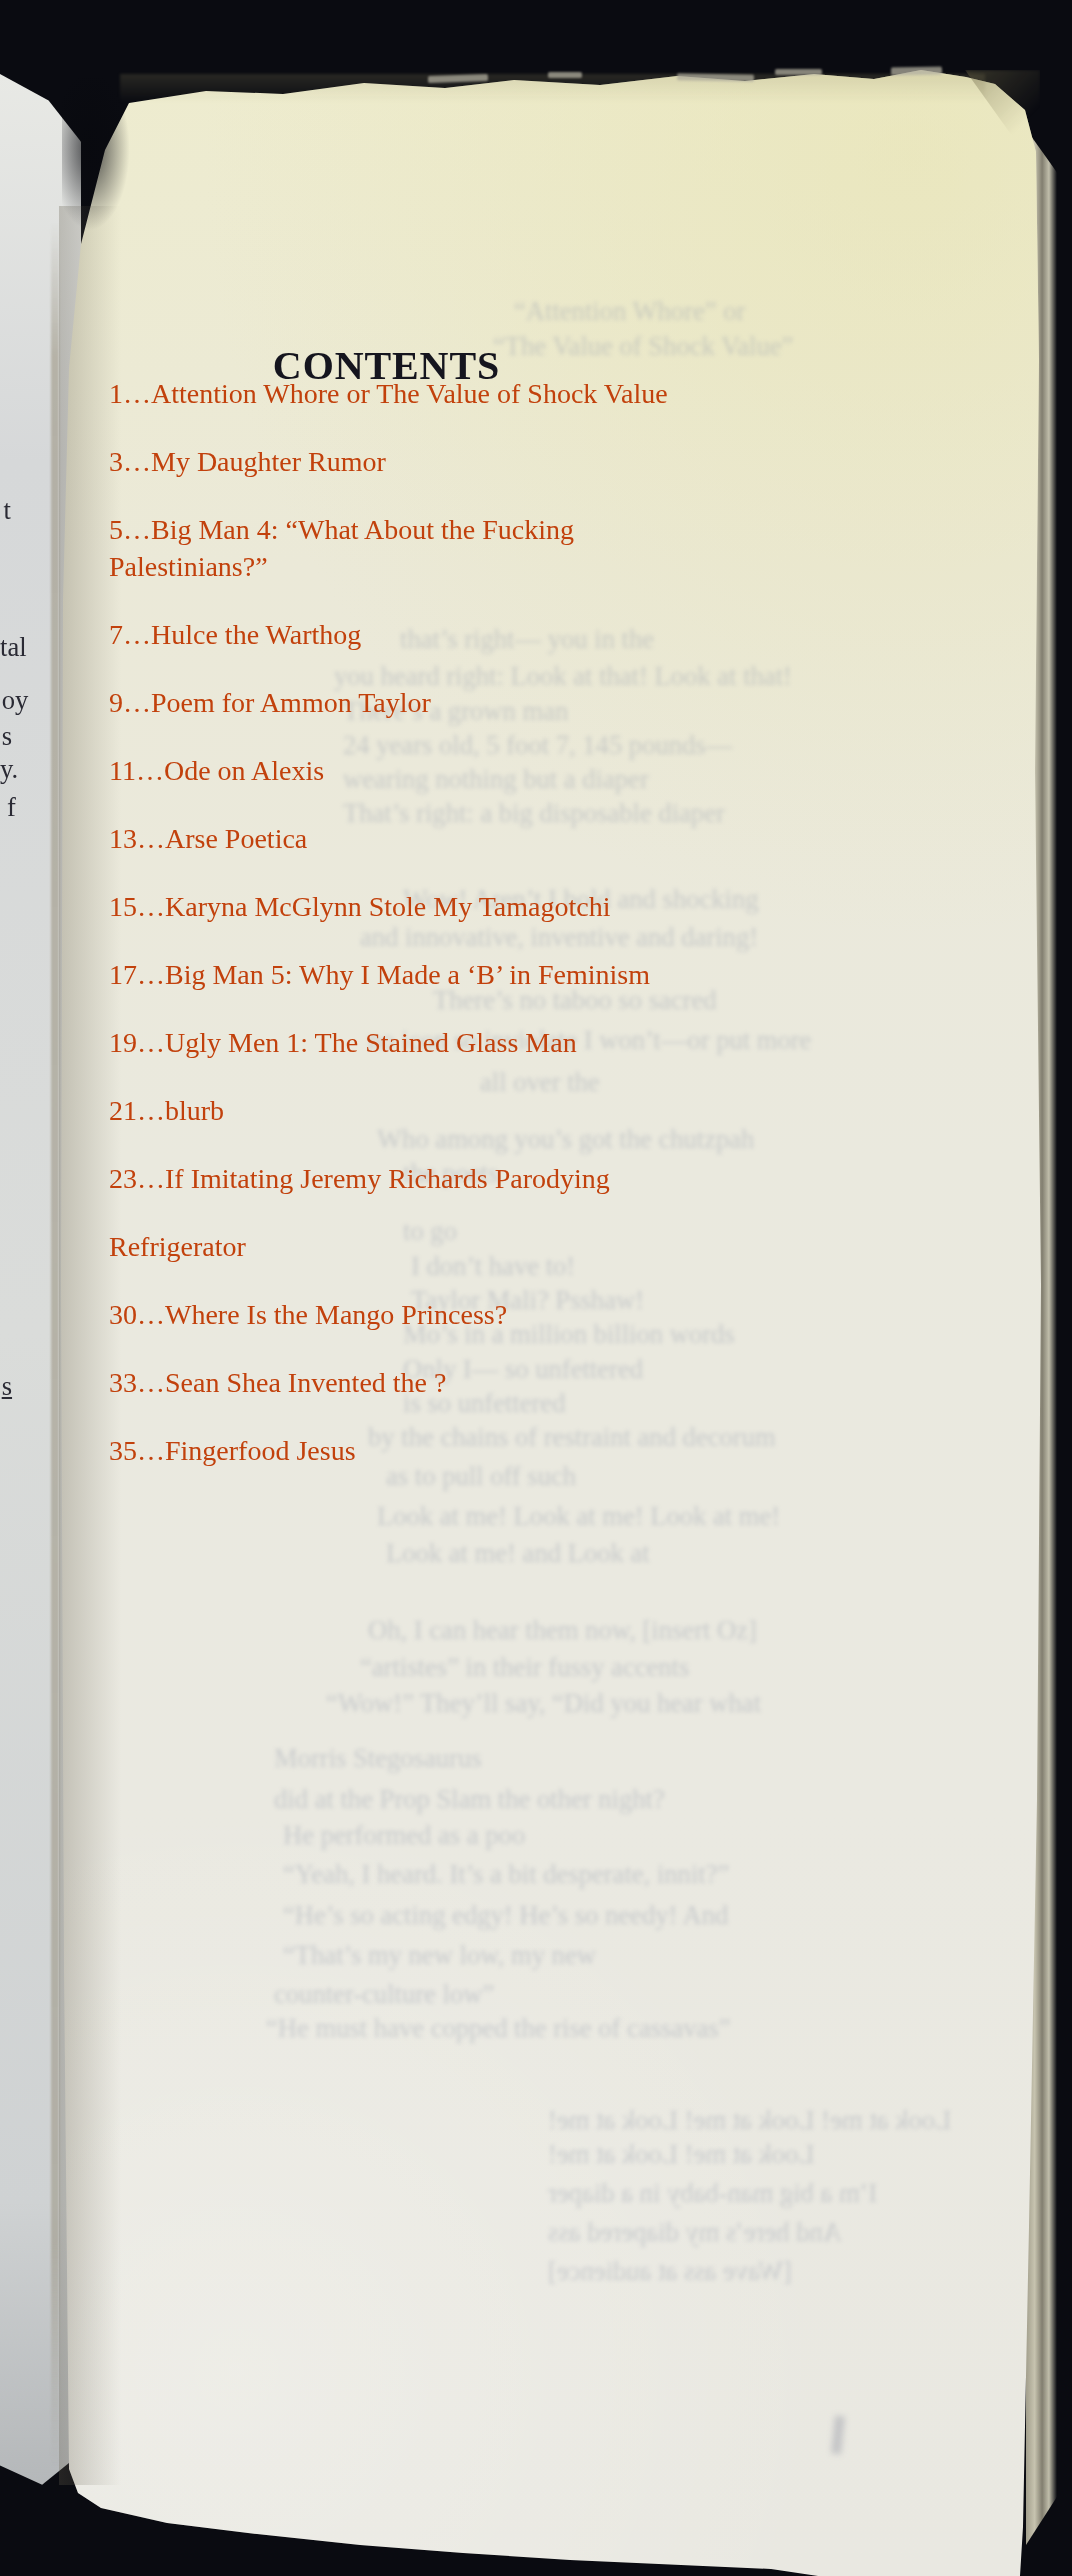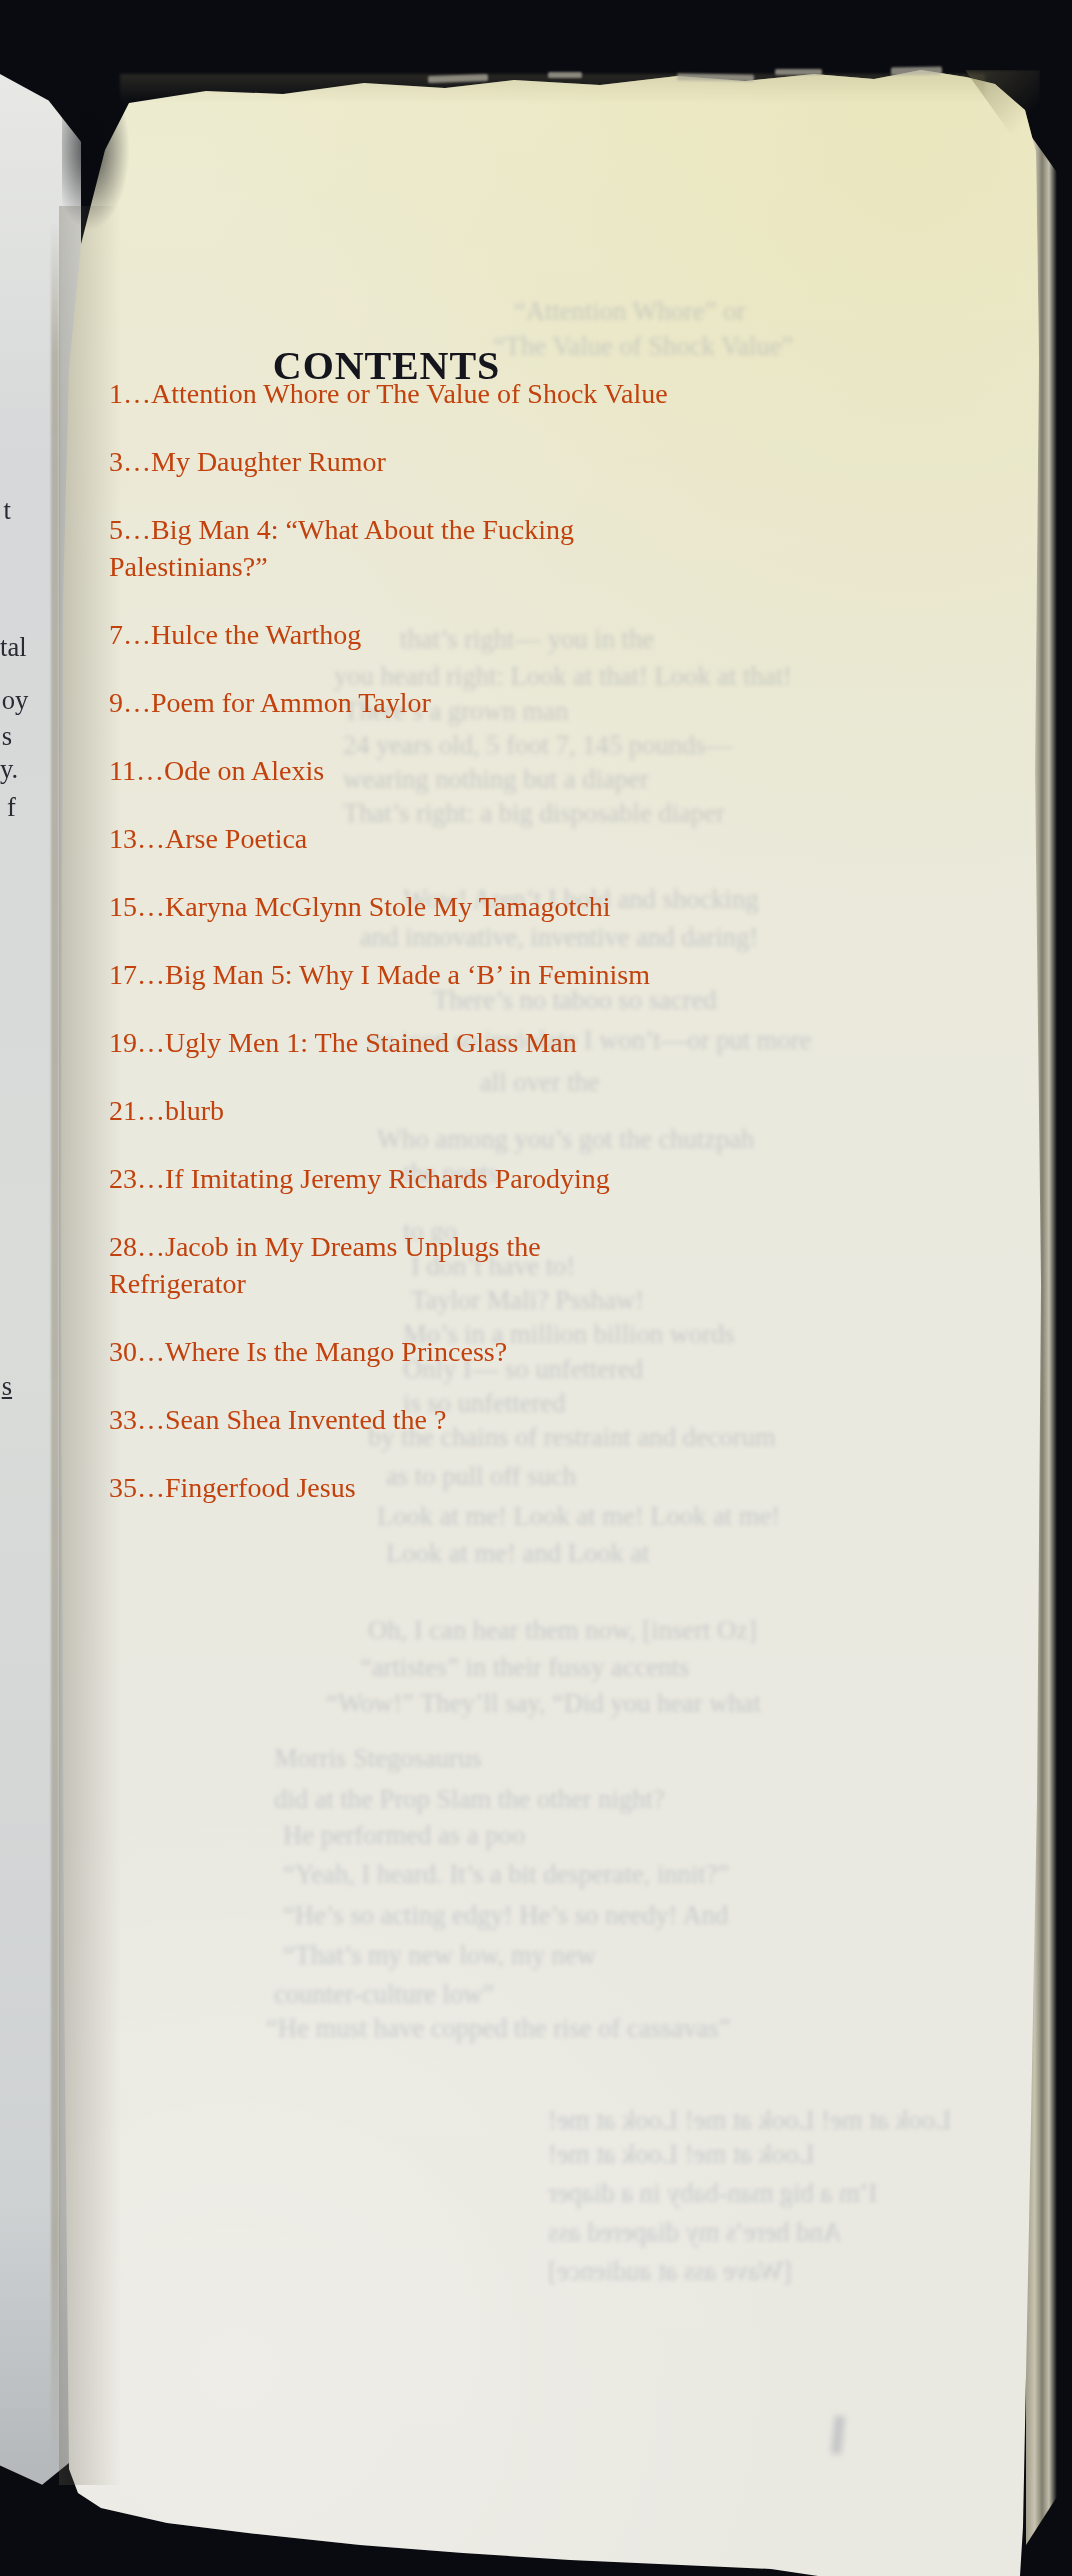--- a/index.html
+++ b/index.html
@@ -185,21 +185,20 @@
       <div class="toc-entry">
         <div class="toc-line">19…Ugly Men 1: The Stained Glass Man</div>
       </div>
       <div class="toc-entry">
         <div class="toc-line">21…blurb</div>
       </div>
       <div class="toc-entry">
         <div class="toc-line">23…If Imitating Jeremy Richards Parodying</div>
       </div>
       <div class="toc-entry">
-        <div class="toc-line">28…Jacob in My Dreams Unplugs the</div>
         <div class="toc-line">Refrigerator</div>
       </div>
       <div class="toc-entry">
         <div class="toc-line">30…Where Is the Mango Princess?</div>
       </div>
       <div class="toc-entry">
         <div class="toc-line">33…Sean Shea Invented the ?</div>
       </div>
       <div class="toc-entry">
         <div class="toc-line">35…Fingerfood Jesus</div>

